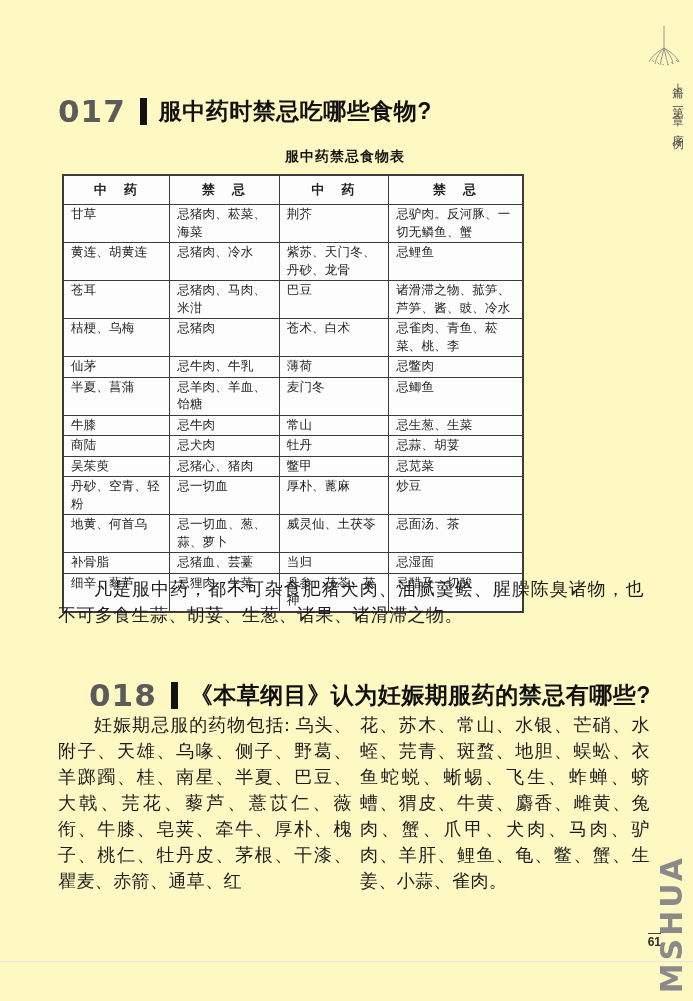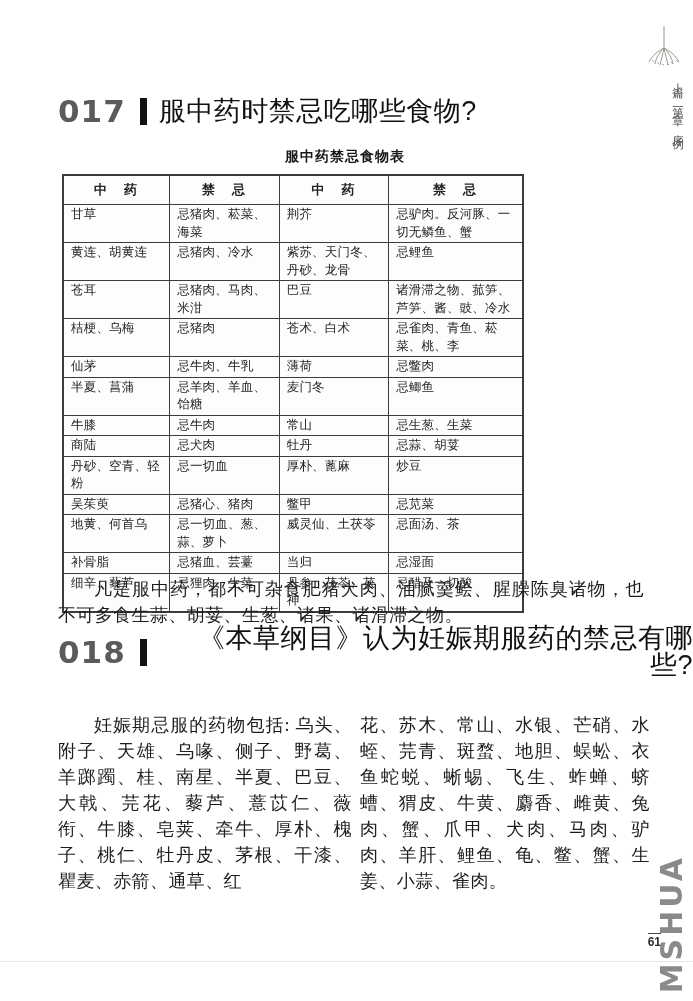--- a/index.html
+++ b/index.html
@@ -1,21 +1,21 @@
 <!DOCTYPE html>
 <html><head>
 <meta charset="utf-8">
 <style>
   * { margin: 0; padding: 0; box-sizing: border-box; }
   html, body { background: #e9e9e9; }
   .page {
     position: relative;
     width: 693px; height: 1001px;
     margin: 0 auto;
-    background: #ffffff;
+    background: #fef9c3;
     overflow: hidden;
     font-family: "Liberation Sans", sans-serif;
     color: #1a1a1a;
   }
   
   .sec-head {
     position: absolute;
     left: 58px;
     display: flex;
     align-items: center;
@@ -27,29 +27,28 @@
     letter-spacing: 1px;
     color: #5b5b5b;
     line-height: 1;
   }
   .sec-bar {
     width: 7px; height: 27px;
     background: #121212;
     margin: 0 12px 0 14px;
   }
   .sec-title {
-    font-weight: 400;
-    font-size: 27px;
+    font-weight: 700;
+    font-size: 23px;
     color: #111;
     letter-spacing: 0.5px;
     line-height: 1;
-    text-align: right;
   }
   #head-017 { top: 96px; }
-  #head-018 { top: 625px; }
+  #head-018 { top: 680px; margin-left: 31px; }
 
   
   .table-title {
     position: absolute;
     top: 148px; left: 62px; width: 566px;
     text-align: center;
     font-weight: bold;
     font-size: 14px;
     color: #161616;
     letter-spacing: 1px;
@@ -234,30 +233,30 @@
           <td>常山</td>
           <td>忌生葱、生菜</td>
         </tr>
         <tr>
           <td>商陆</td>
           <td>忌犬肉</td>
           <td>牡丹</td>
           <td>忌蒜、胡荽</td>
         </tr>
         <tr>
+          <td>吴茱萸</td>
+          <td>忌猪心、猪肉</td>
+          <td>鳖甲</td>
+          <td>忌苋菜</td>
+        </tr>
+        <tr>
           <td>丹砂、空青、轻粉</td>
           <td>忌一切血</td>
           <td>厚朴、蓖麻</td>
           <td>炒豆</td>
-        </tr>
-        <tr>
-          <td>吴茱萸</td>
-          <td>忌猪心、猪肉</td>
-          <td>鳖甲</td>
-          <td>忌苋菜</td>
         </tr>
         <tr>
           <td>地黄、何首乌</td>
           <td>忌一切血、葱、蒜、萝卜</td>
           <td>威灵仙、土茯苓</td>
           <td>忌面汤、茶</td>
         </tr>
         <tr>
           <td>补骨脂</td>
           <td>忌猪血、芸薹</td>

